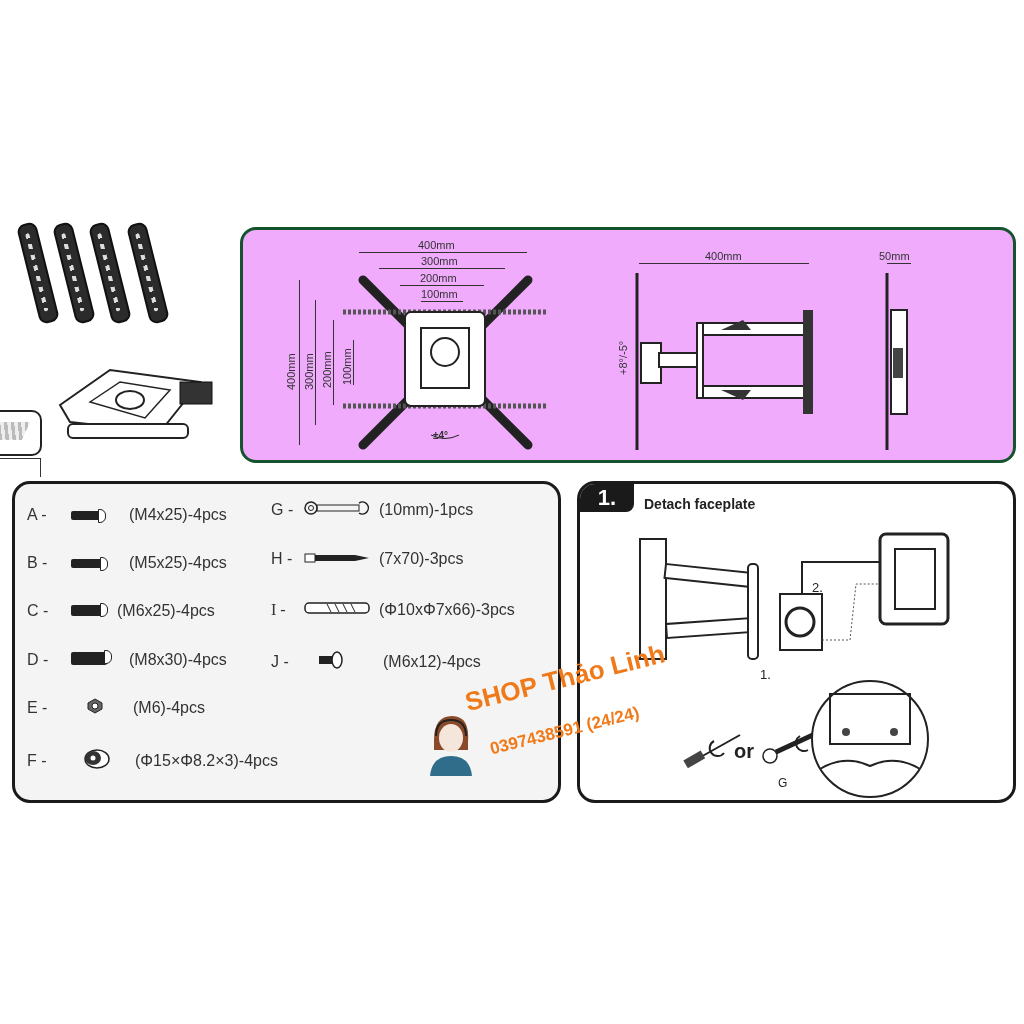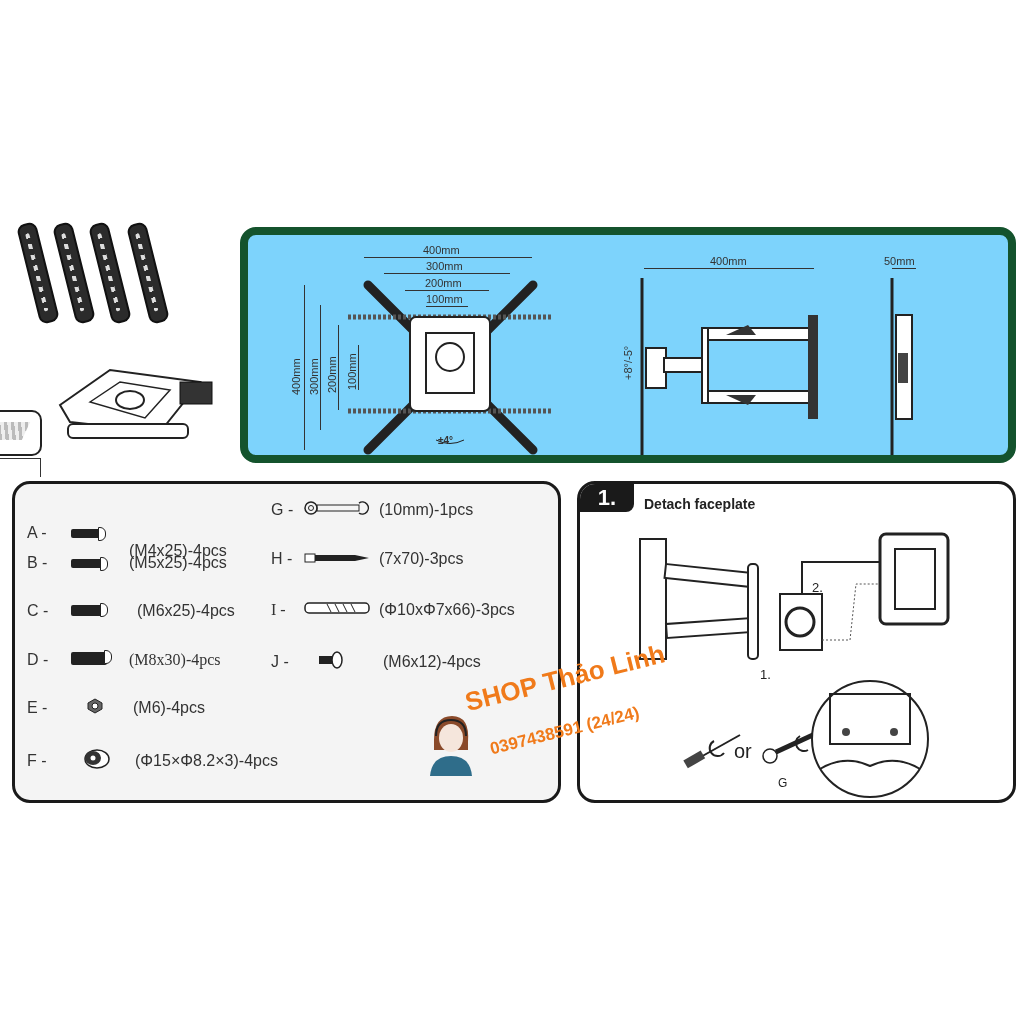--- a/index.html
+++ b/index.html
@@ -14,21 +14,21 @@
                background:repeating-linear-gradient(#ddd 0 5px,#2b2b2b 5px 11px); border-radius:2px; }
   .side-tab { position:absolute; left:-10px; top:410px; width:48px; height:42px; border:2px solid #222;
               border-radius:0 10px 10px 0; background:#fff; }
   .side-tab::before { content:""; position:absolute; left:4px; top:10px; width:30px; height:18px;
               background:repeating-linear-gradient(60deg,#bbb 0 3px,#eee 3px 6px); transform:skewX(-25deg); }
   .side-line { position:absolute; left:0; top:458px; width:40px; height:18px;
                border-top:1px solid #333; border-right:1px solid #333; }
 
   
   .dim-panel { position:absolute; left:240px; top:227px; width:776px; height:236px;
-               border:8px solid #14532d; border-radius:16px; background:#7dd3fc; box-sizing:border-box; }
+               border:3px solid #14532d; border-radius:16px; background:#f0abfc; box-sizing:border-box; }
   .dim-label { position:absolute; font-size:11px; color:#333; white-space:nowrap; }
   .dim-line { position:absolute; background:#333; }
   .vlabel { transform:rotate(-90deg); transform-origin:left top; }
 
   
   .parts-panel { position:absolute; left:12px; top:481px; width:549px; height:322px;
                  border:3px solid #1a1a1a; border-radius:18px; background:#f4f4f4; box-sizing:border-box; }
   .part-row { position:absolute; display:flex; align-items:center; font-size:16px; color:#333; white-space:nowrap; }
   .part-letter { width:44px; }
   .part-icon { display:inline-block; margin-right:14px; }
@@ -130,36 +130,36 @@
       <rect x="8" y="42" width="16" height="104" fill="#fff" stroke="#222" stroke-width="2"></rect>
       <rect x="10" y="80" width="10" height="30" fill="#444"></rect>
     </svg>
   </div>
 </div>
 
 <div class="parts-panel">
   <div class="part-row" style="left:12px;top:22px;">
     <span class="part-letter">A -</span>
     <span class="part-icon"><span class="screw" style="width:30px;"></span></span>
-    <span style="margin-left:14px;margin-top:36px;">(M4x25)-4pcs</span>
+    <span style="margin-left:14px;">(M4x25)-4pcs</span>
   </div>
   <div class="part-row" style="left:12px;top:70px;">
     <span class="part-letter">B -</span>
     <span class="part-icon"><span class="screw" style="width:32px;"></span></span>
     <span style="margin-left:12px;">(M5x25)-4pcs</span>
   </div>
   <div class="part-row" style="left:12px;top:118px;">
     <span class="part-letter">C -</span>
     <span class="part-icon"><span class="screw" style="width:32px;height:11px;"></span></span>
-    <span style="margin-left:20px;">(M6x25)-4pcs</span>
+    <span style="margin-left:0;">(M6x25)-4pcs</span>
   </div>
   <div class="part-row" style="left:12px;top:167px;">
     <span class="part-letter">D -</span>
     <span class="part-icon"><span class="screw" style="width:36px;height:13px;"></span></span>
-    <span style="margin-left:8px;font-family:Liberation Serif, serif;">(M8x30)-4pcs</span>
+    <span style="margin-left:8px;">(M8x30)-4pcs</span>
   </div>
   <div class="part-row" style="left:12px;top:214px;">
     <span class="part-letter">E -</span>
     <span class="part-icon" style="margin-left:16px;margin-right:30px;">
       <svg width="16" height="16">
           <polygon points="8,1 15,5 15,11 8,15 1,11 1,5" fill="#666" stroke="#222"></polygon>
           <circle cx="8" cy="8" r="3" fill="#fff" stroke="#222"></circle>
         </svg>
     </span>
     <span>(M6)-4pcs</span>
@@ -238,21 +238,21 @@
     <rect x="265" y="25" width="40" height="60" fill="none" stroke="#222" stroke-width="2"></rect>
   </svg>
   <span class="abs" style="left:232px;top:96px;font-size:13px;">2.</span>
   <span class="abs" style="left:180px;top:183px;font-size:13px;">1.</span>
 
   <svg class="abs" style="left:100px;top:245px;" width="70" height="40">
     <line x1="10" y1="34" x2="60" y2="6" stroke="#222" stroke-width="2"></line>
     <rect x="4" y="26" width="20" height="9" fill="#444" transform="rotate(-30 14 30)"></rect>
     <path d="M34 12 A8 8 0 1 0 44 24" fill="none" stroke="#222" stroke-width="2"></path>
   </svg>
-  <span class="abs" style="left:154px;top:256px;font-weight:normal;font-size:20px;">or</span>
+  <span class="abs" style="left:154px;top:256px;font-weight:bold;font-size:20px;">or</span>
   <svg class="abs" style="left:180px;top:242px;" width="70" height="40">
     <circle cx="10" cy="30" r="7" fill="#fff" stroke="#222" stroke-width="1.5"></circle>
     <line x1="16" y1="26" x2="55" y2="8" stroke="#222" stroke-width="5"></line>
     <path d="M40 10 A8 8 0 1 0 48 24" fill="none" stroke="#222" stroke-width="2"></path>
   </svg>
   <span class="abs" style="left:198px;top:292px;font-size:12px;">G</span>
 
   <svg class="abs" style="left:230px;top:190px;" width="120" height="130">
     <circle cx="60" cy="65" r="58" fill="#fff" stroke="#222" stroke-width="2"></circle>
     <rect x="20" y="20" width="80" height="50" fill="none" stroke="#222" stroke-width="2"></rect>

